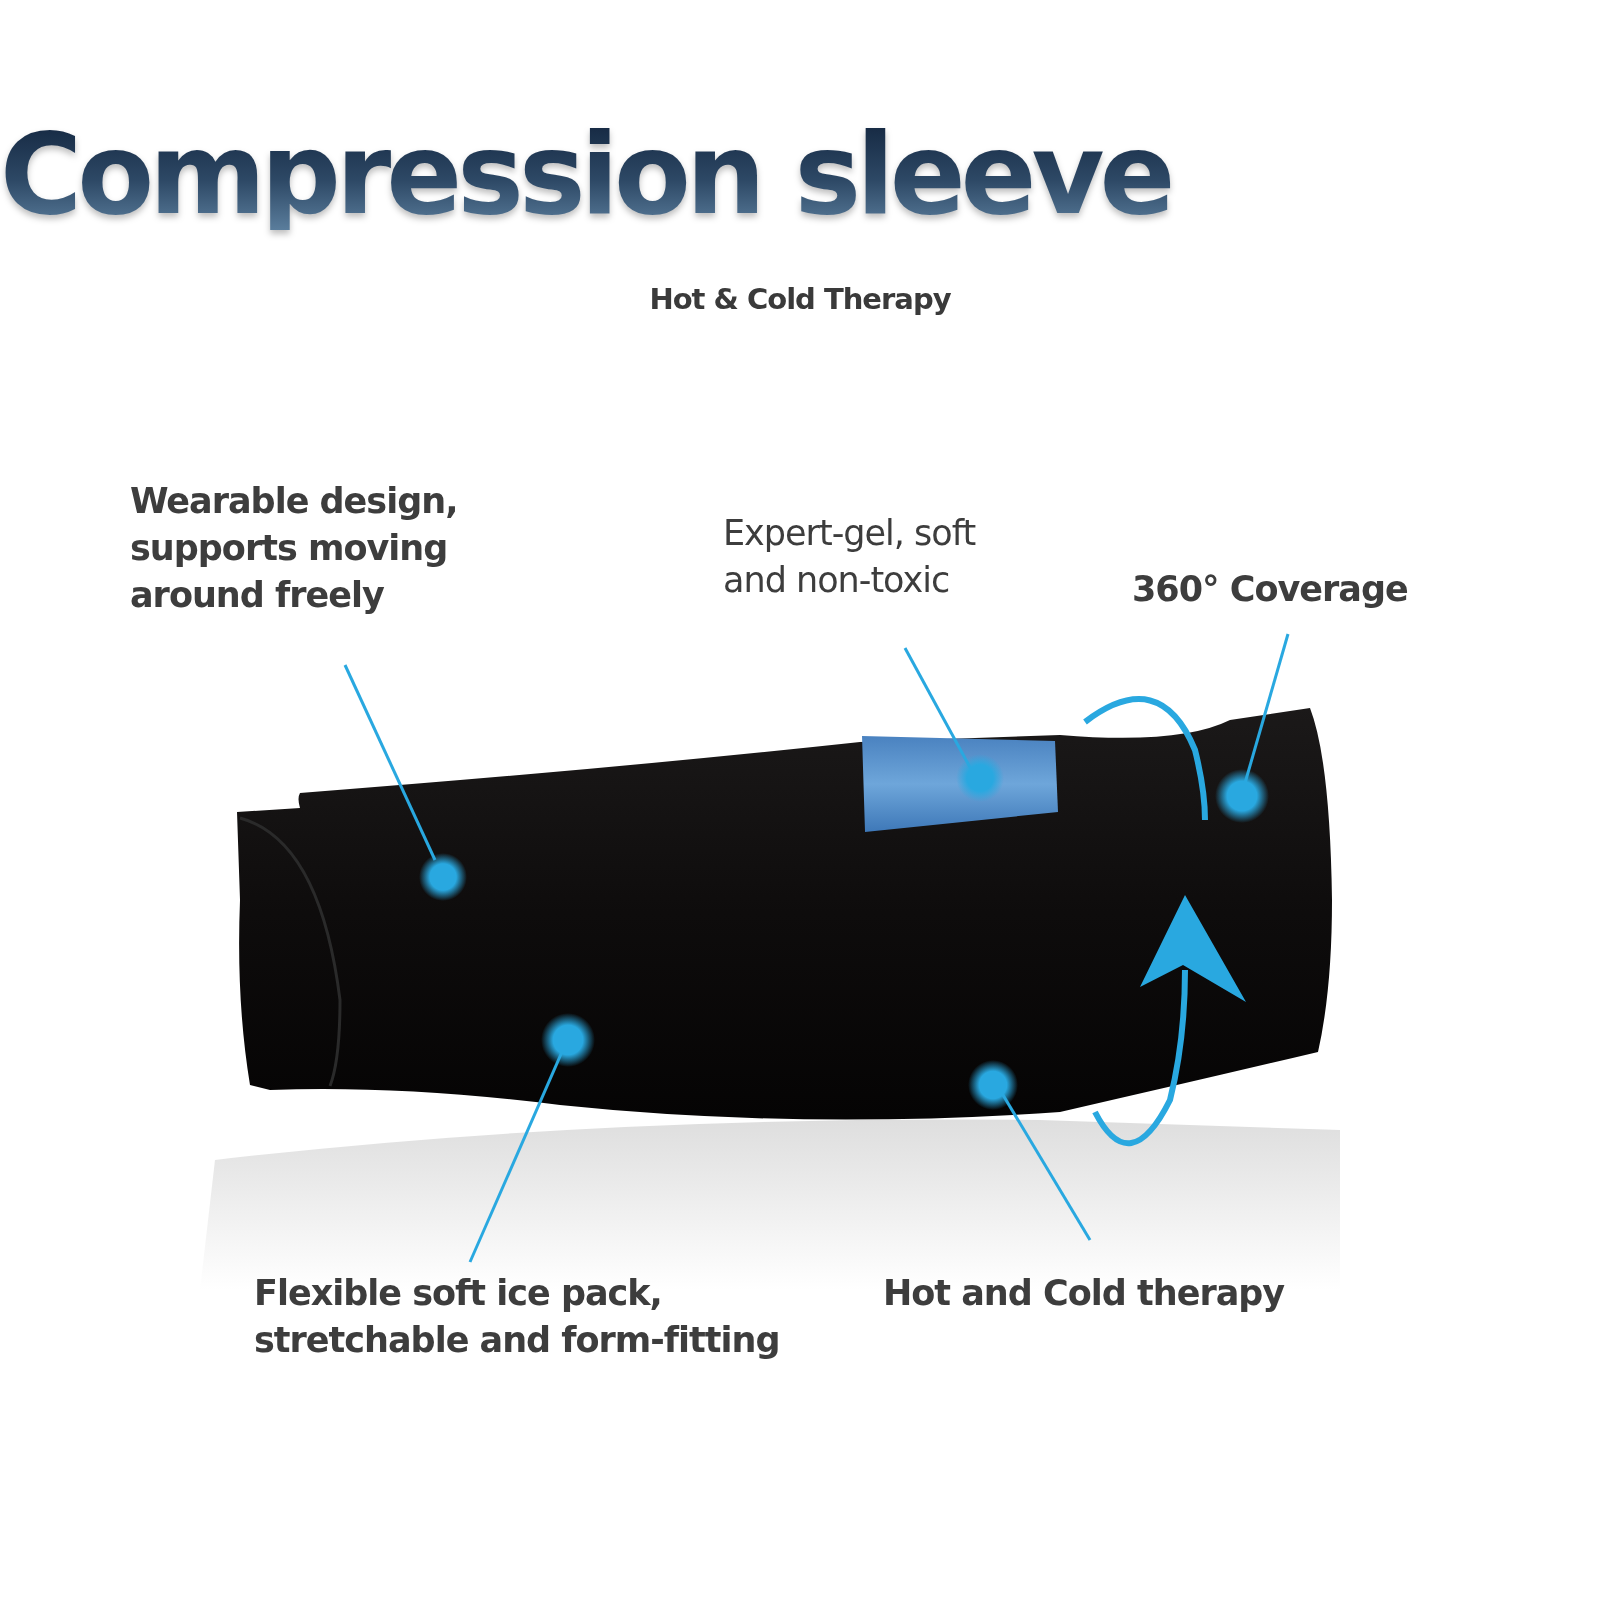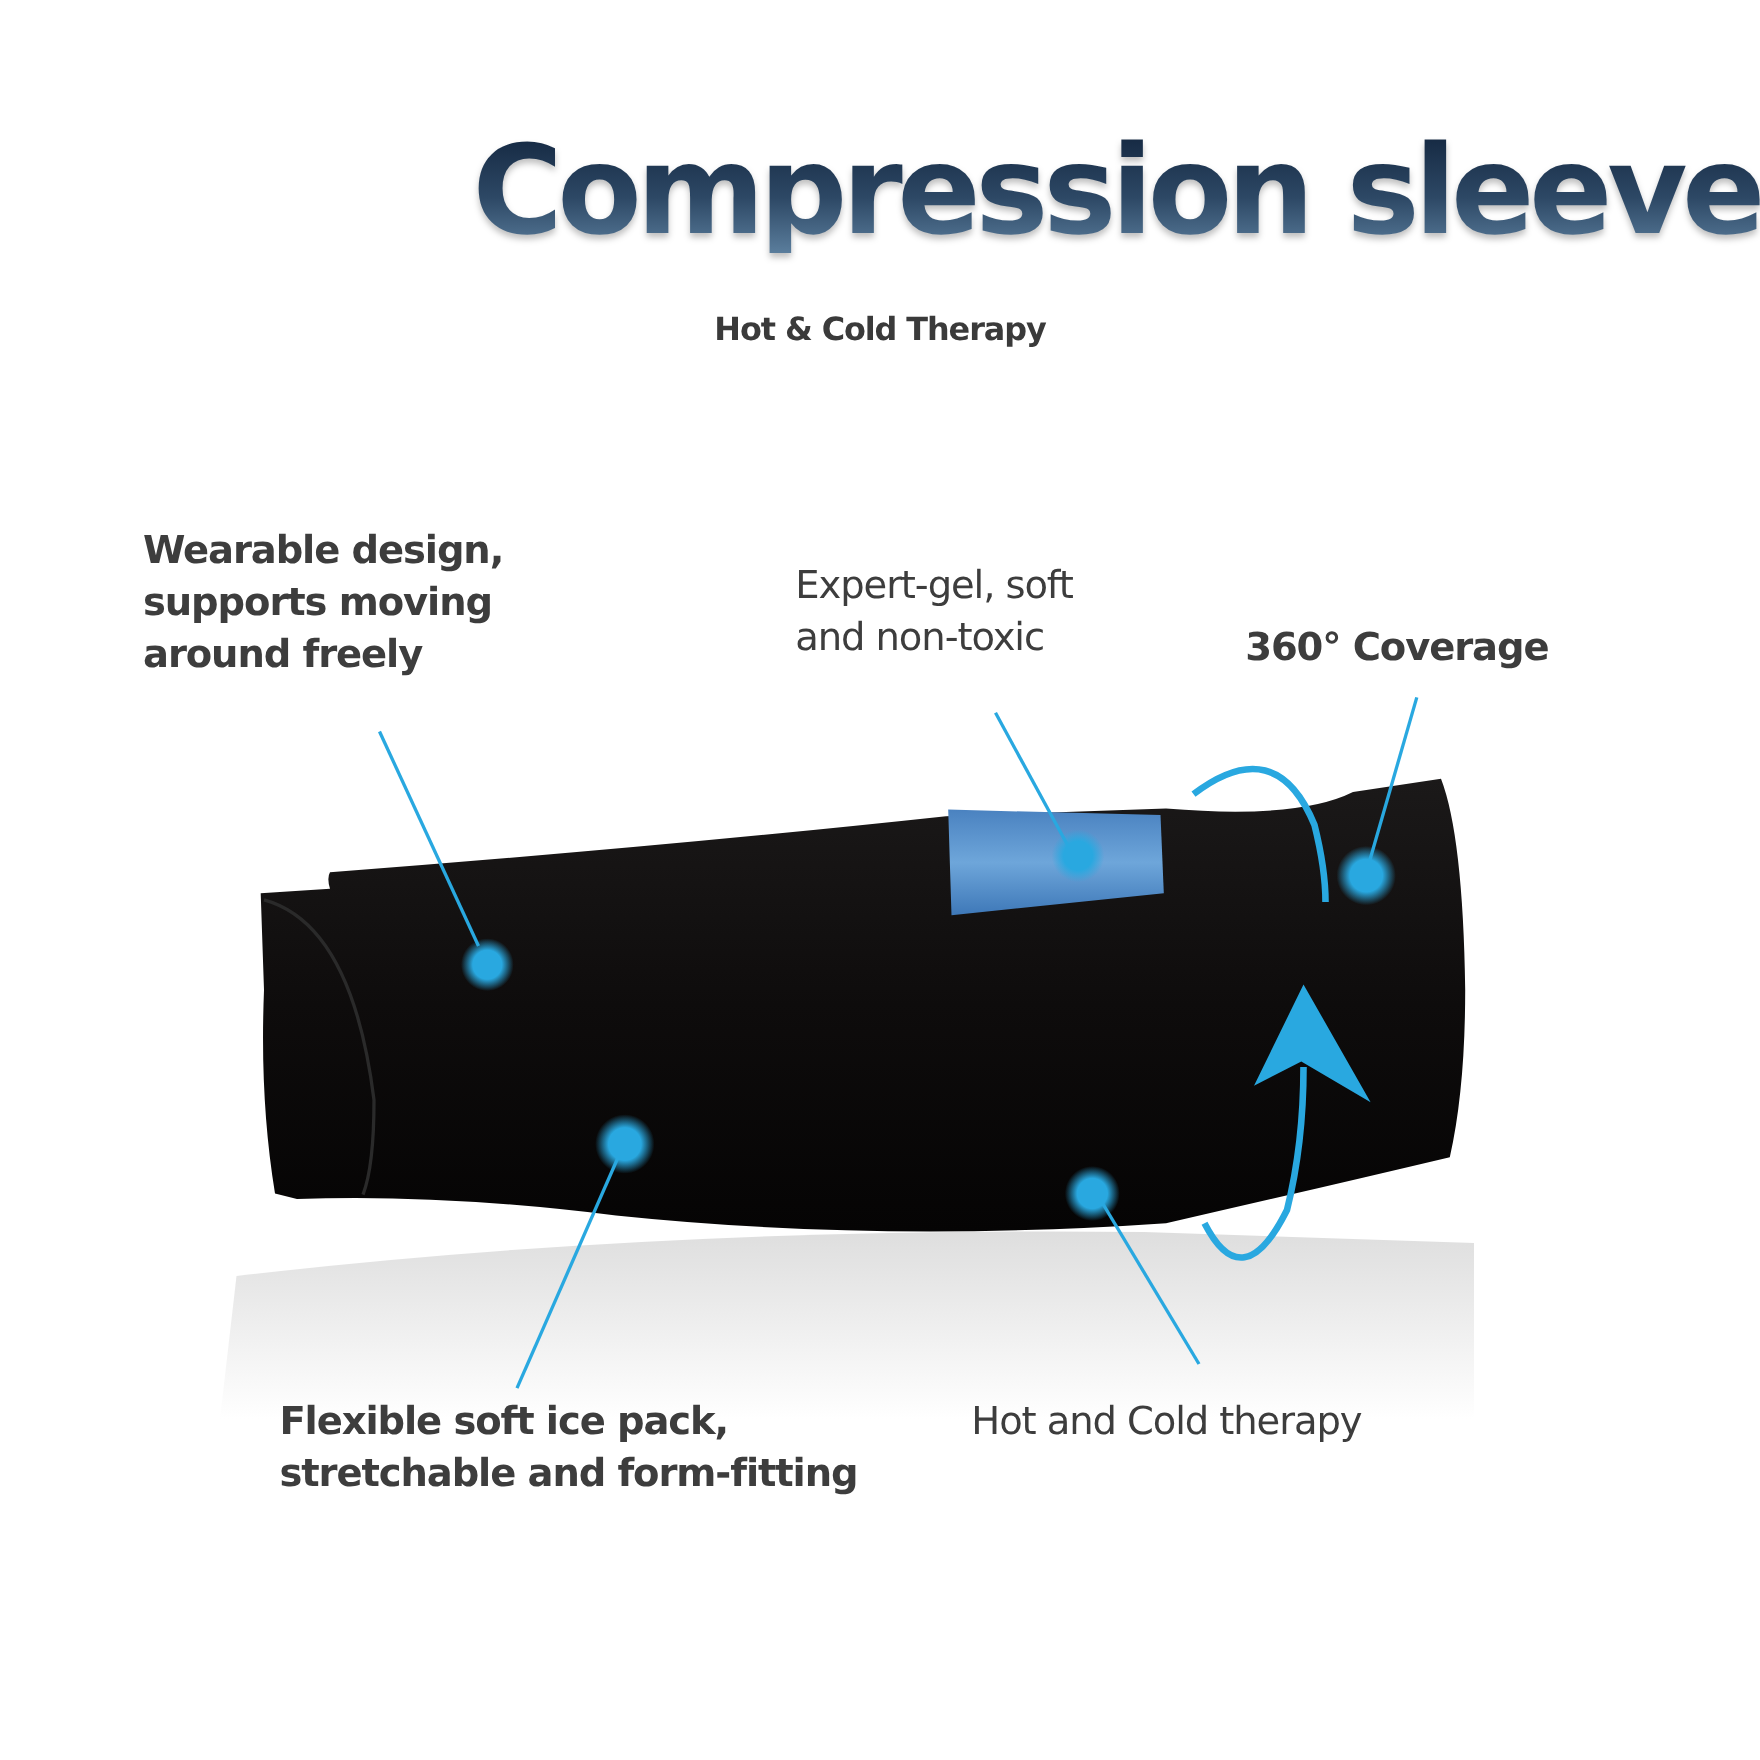--- a/index.html
+++ b/index.html
@@ -1,39 +1,39 @@
 <!DOCTYPE html>
 <html><head>
 <meta charset="utf-8">
 <style>
   html, body { margin: 0; padding: 0; background: #ffffff; }
   body { width: 1600px; height: 1600px; position: relative; overflow: hidden;
          font-family: "DejaVu Sans", sans-serif; }
   .title {
-    position: absolute; left: 0; right: 0; top: 118px; text-align: right;
+    position: absolute; left: 0; right: 0; top: 118px; text-align: left;
     font-family: "DejaVu Sans", sans-serif; font-weight: bold;
     font-size: 112px; letter-spacing: -5px; line-height: 1;
     background: linear-gradient(180deg, #13263f 0%, #2d4865 55%, #5a7d9c 100%);
     -webkit-background-clip: text; background-clip: text; color: transparent;
     filter: drop-shadow(0 4px 3px rgba(0,0,0,0.25));
   }
   .subtitle {
     position: absolute; left: 0; right: 0; top: 282px; text-align: center;
     font-family: "DejaVu Sans", sans-serif; font-weight: bold; font-size: 29px;
     color: #3a3a3a; letter-spacing: -1px;
   }
   .label {
     position: absolute; color: #3d3d3d; font-family: "DejaVu Sans", sans-serif;
     font-size: 35px; line-height: 47px; letter-spacing: -1px; white-space: pre-line;
   }
   #lbl-wearable { left: 130px; top: 478px; font-weight: bold; }
   #lbl-gel { left: 723px; top: 510px; }
   #lbl-coverage { left: 1132px; top: 566px; font-weight: bold; }
   #lbl-flexible { left: 214px; top: 1270px; font-weight: bold; margin-left: 40px; }
-  #lbl-hotcold { left: 883px; top: 1270px; font-weight: normal; }
+  #lbl-hotcold { left: 883px; top: 1270px; font-weight: bold; }
   svg.art { position: absolute; left: 0; top: 0; }
 </style>
 </head>
 <body>
 
 <div class="title">Compression sleeve</div>
 <div class="subtitle">Hot &amp; Cold Therapy</div>
 
 <svg class="art" width="1600" height="1600" viewBox="0 0 1600 1600">
   <defs>

